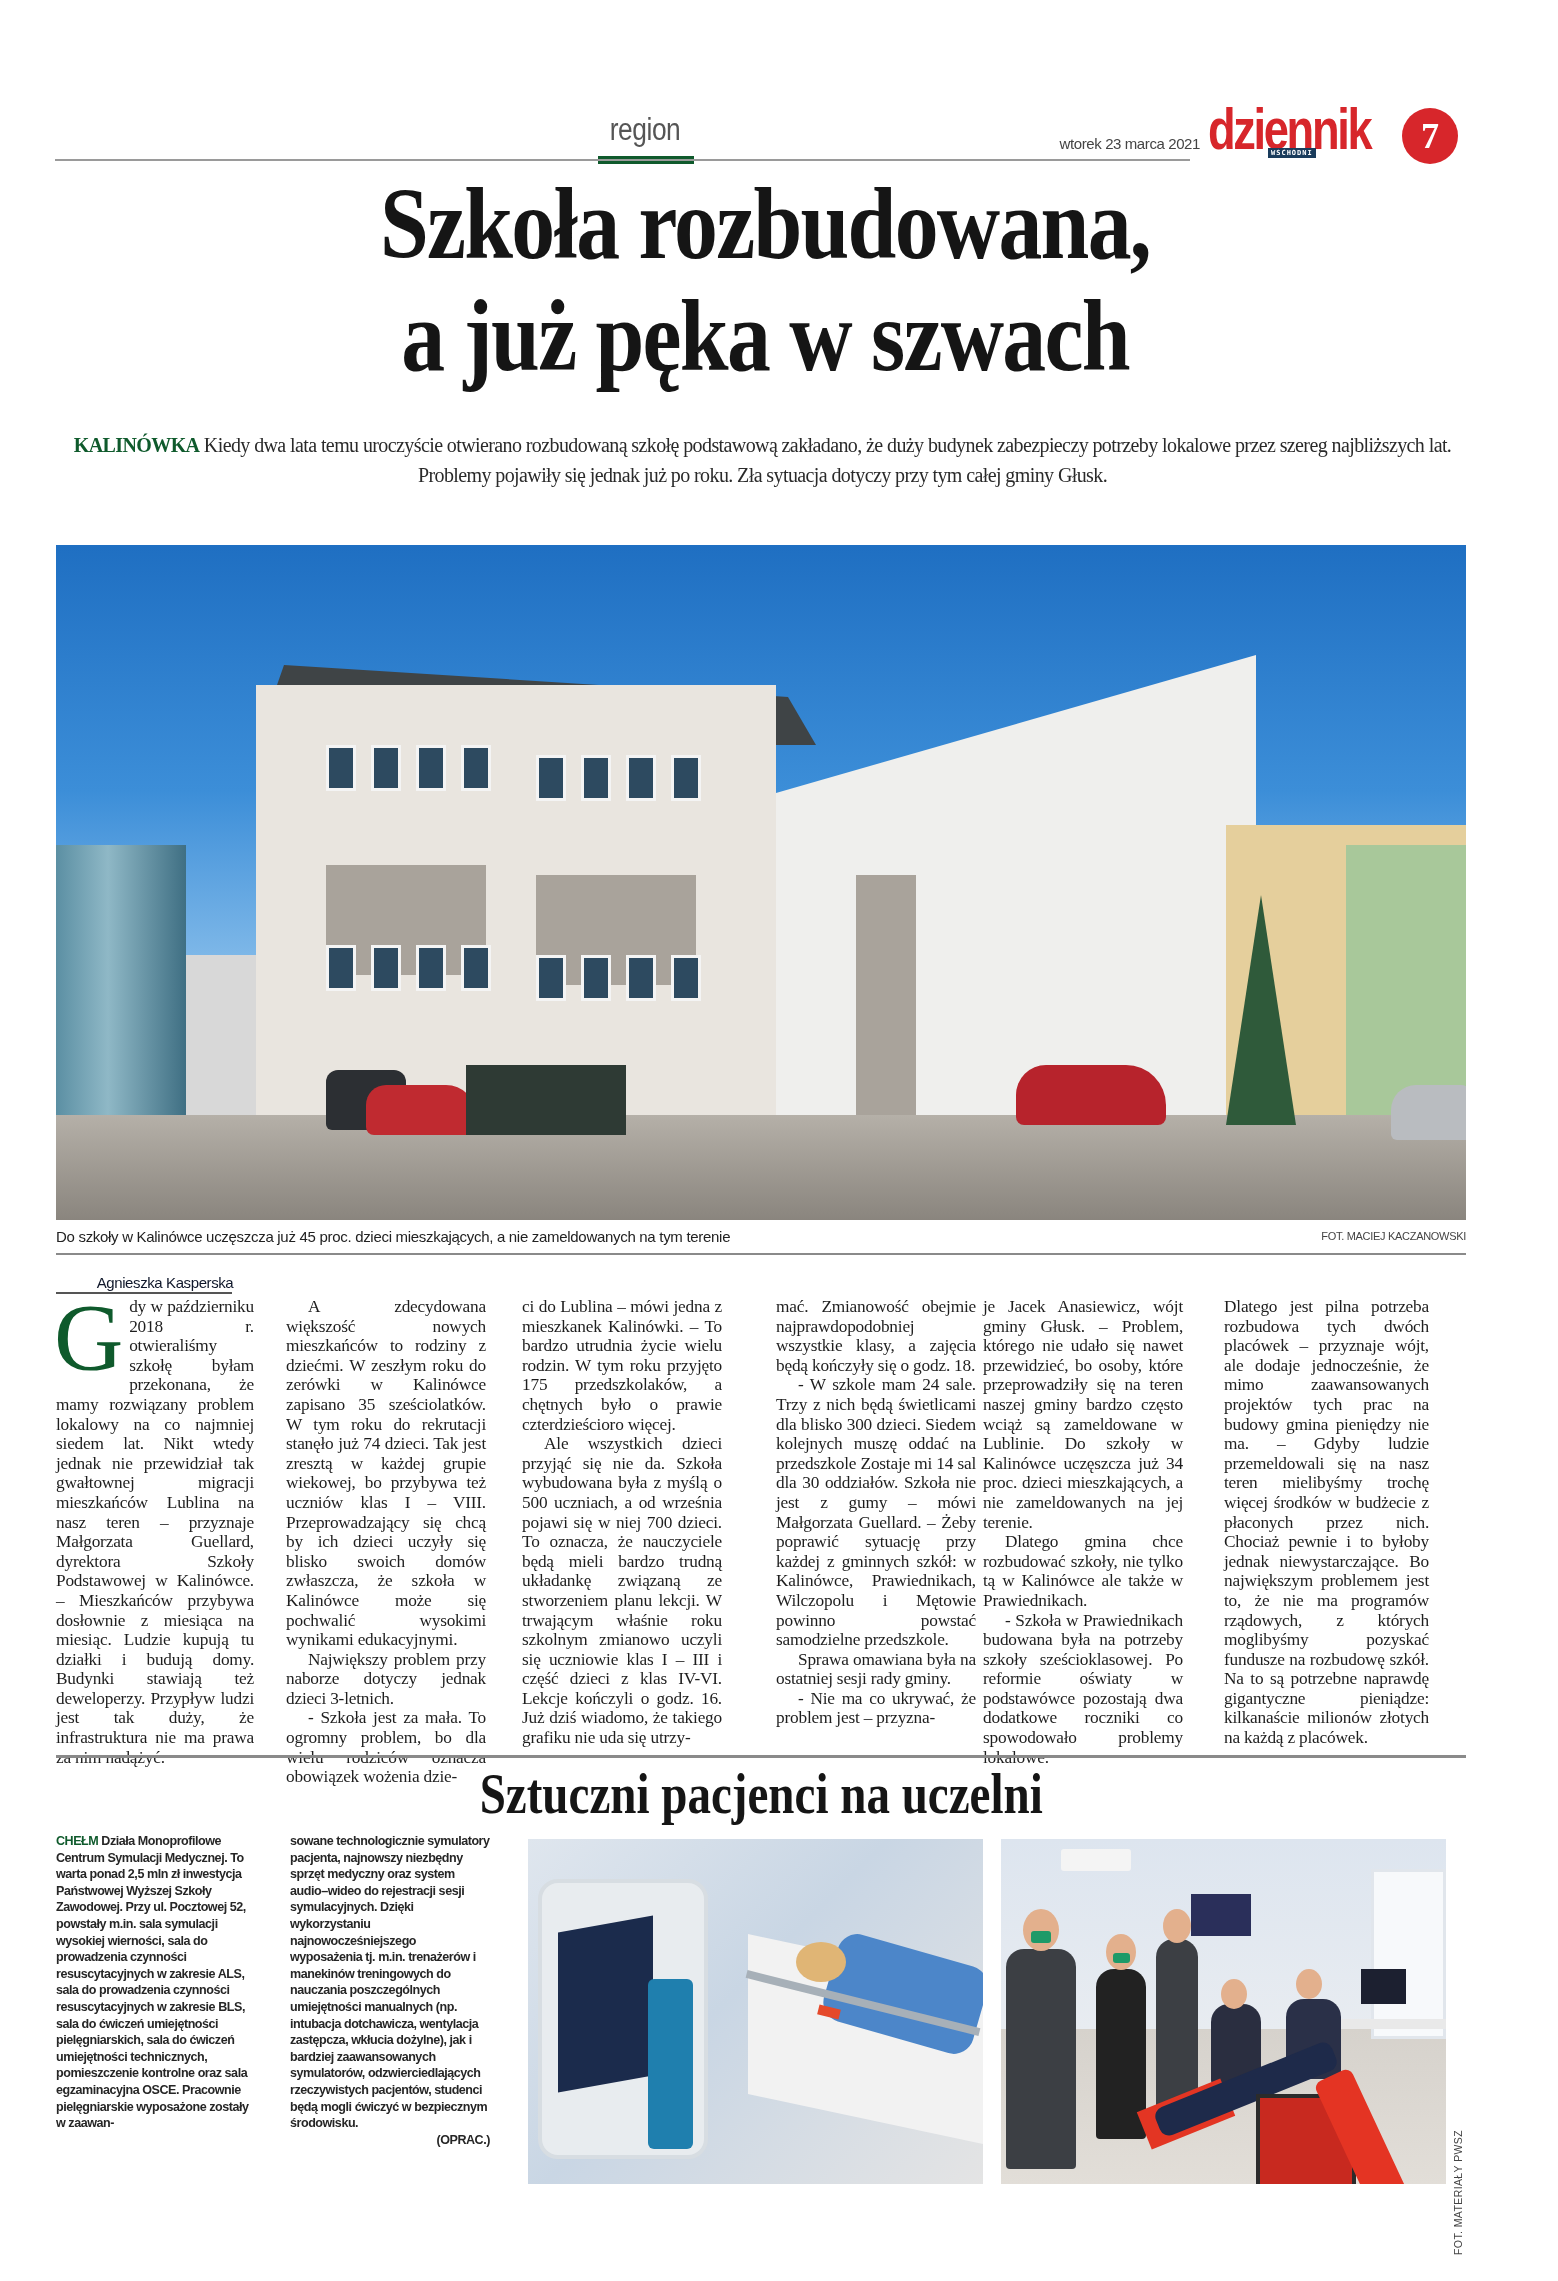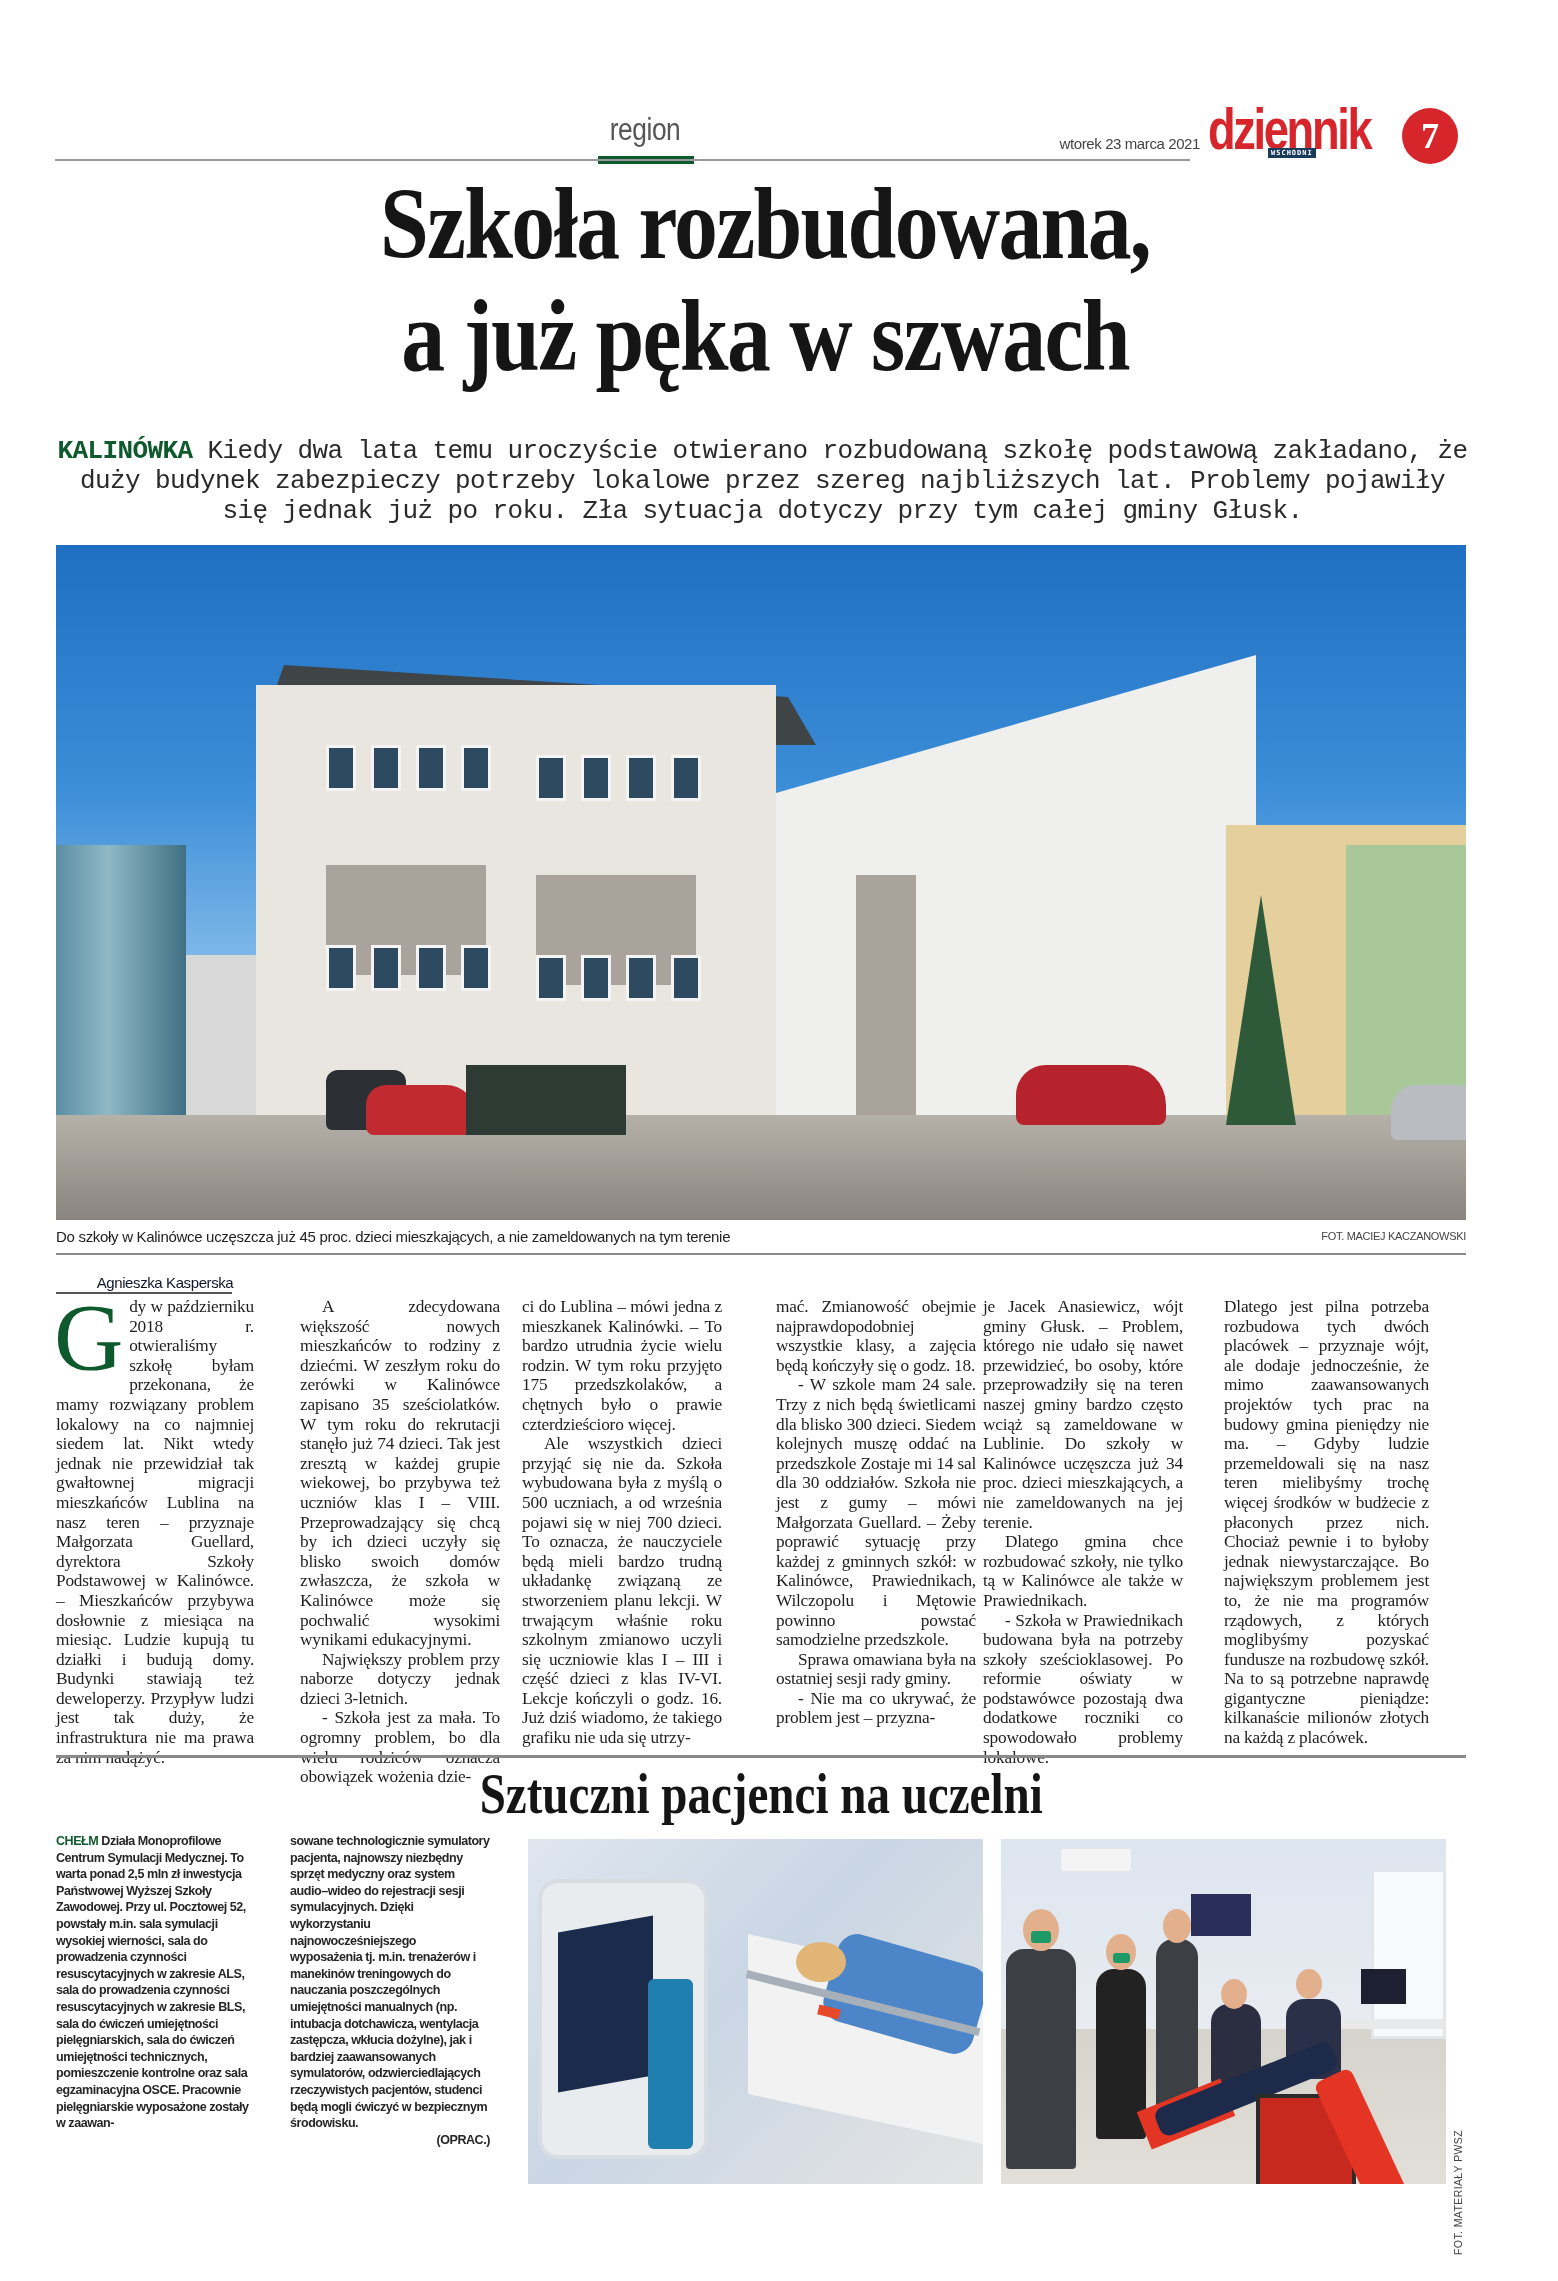--- a/index.html
+++ b/index.html
@@ -40,22 +40,22 @@
   .headline {
     position: absolute; left: 60px; top: 168px; width: 1410px; text-align: center;
     font-family: "Liberation Serif", serif; font-weight: 700; font-size: 102px; line-height: 112px;
     color: #151515; letter-spacing: -2px;
   }
   .headline span { display: block; transform: scaleX(0.86); transform-origin: center; }
 
   
   .lead {
     position: absolute; left: 55px; top: 430px; width: 1415px; text-align: center;
-    font-family: Liberation Mono, monospace; font-size: 26px; line-height: 30px; color: #2a2a2a;
-    font-weight: 300; letter-spacing: -0.6px; margin-top: 6px;
+    font-family: Liberation Serif, serif; font-size: 20px; line-height: 30px; color: #2a2a2a;
+    font-weight: 300; letter-spacing: -0.6px;
   }
   .lead .kicker { color: #0f5a2c; font-weight: 700; }
 
   
   .main-photo {
     position: absolute; left: 56px; top: 545px; width: 1410px; height: 675px; overflow: hidden;
     background: linear-gradient(#2d7bc9 0%, #3b8fd6 40%, #7fb3de 58%, #d8d8d8 58%);
   }
   .main-photo .sky { position: absolute; left: 0; top: 0; width: 100%; height: 410px;
     background: linear-gradient(180deg, #1f6fc2 0%, #3c8ed8 60%, #7db7e8 100%); }
@@ -103,21 +103,21 @@
     font-family: "Liberation Serif", serif; font-size: 17.3px; line-height: 19.6px; color: #1e1e1e;
     text-align: justify; hyphens: manual; letter-spacing: -0.2px;
   }
   .col p { text-indent: 22px; }
   .col p.noindent { text-indent: 0; }
   .dropcap {
     float: left; font-size: 96px; line-height: 78px; color: #0f5a2c; margin: 2px 6px 0 -2px;
     font-family: "Liberation Serif", serif;
   }
   .c1 { left: 56px; width: 198px; }
-  .c2 { left: 300px; }
+  .c2 { left: 286px; }
   .c3 { left: 522px; }
   .c4 { left: 776px; }
   .c5 { left: 983px; }
   .c6 { left: 1214px; width: 205px; margin-left: 10px; }
 
   .section-rule { position: absolute; left: 56px; top: 1755px; width: 1410px; height: 3px; background: #8a8a8a; }
 
   
   .headline2 {
     position: absolute; left: 56px; top: 1755px; width: 1410px; text-align: center;

